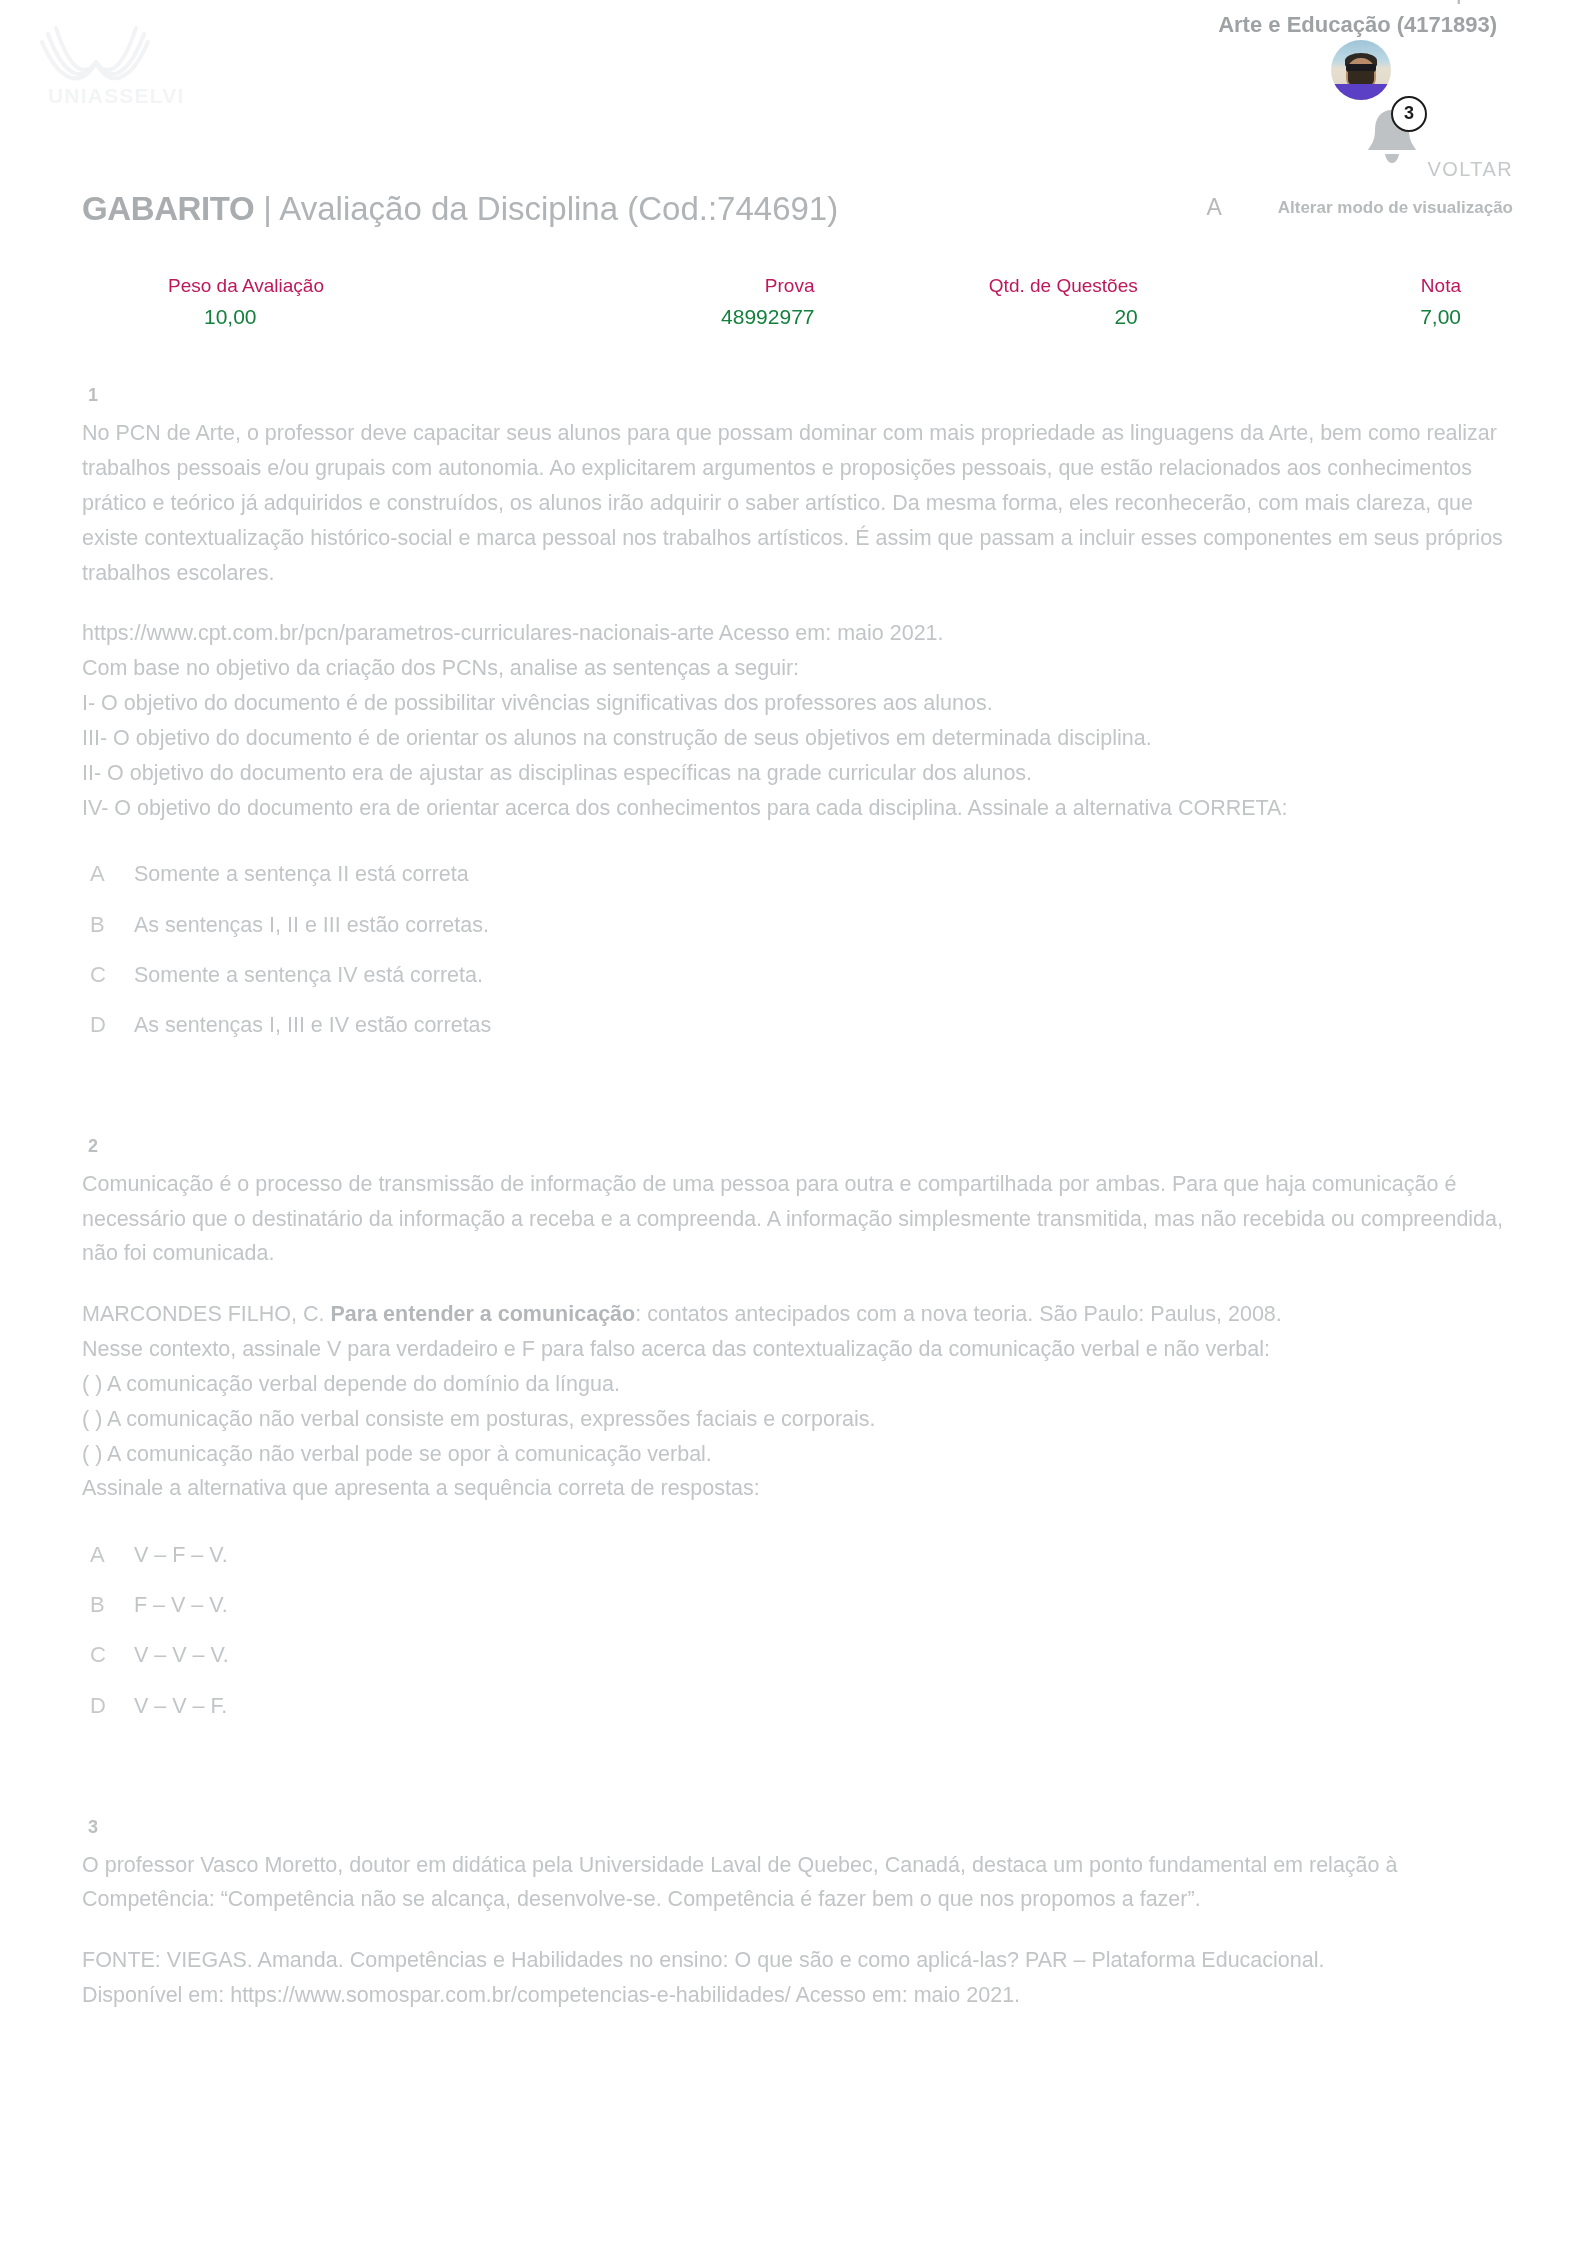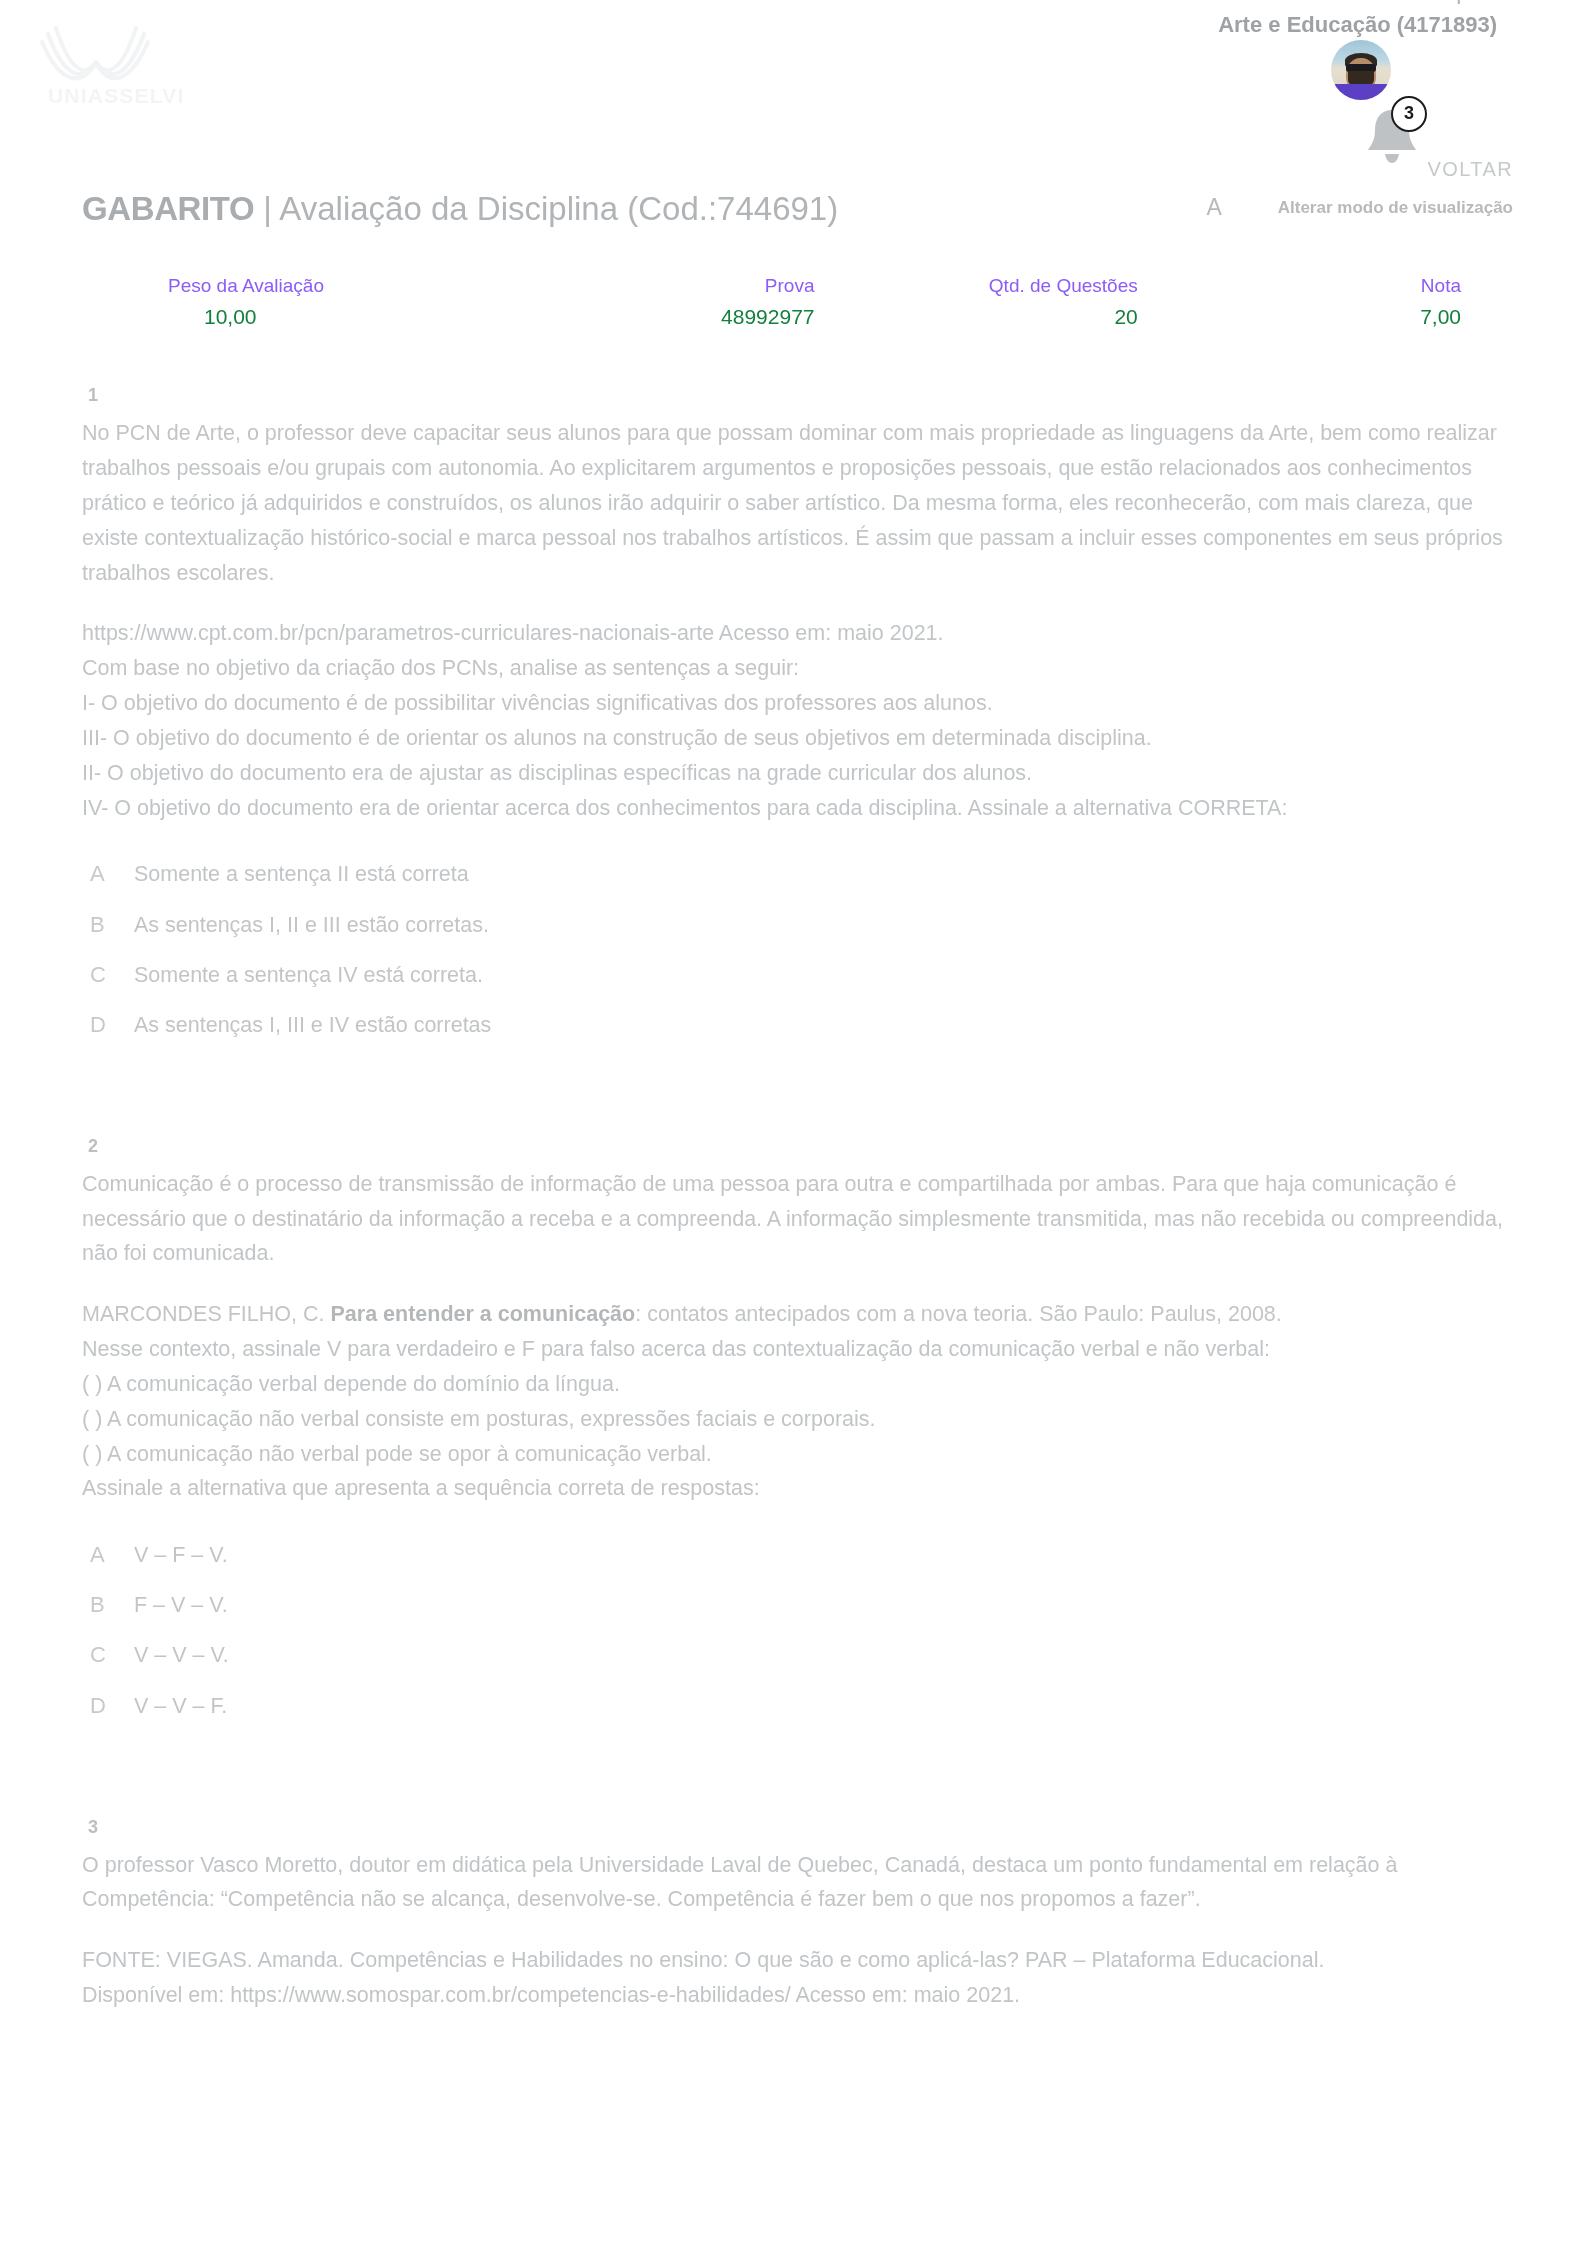--- a/index.html
+++ b/index.html
@@ -191,21 +191,21 @@
     justify-content: space-between;
   }
   .stat {
     text-align: right;
     flex: 1 1 0;
   }
   .stat.first { text-align: left; padding-left: 70px; }
   .stat.last  { text-align: right; padding-right: 20px; }
   .stat-label {
     font-size: 19px;
-    color: #8b5cf6;
+    color: #be185d;
     font-weight: 400;
     margin-bottom: 8px;
   }
   .stat-value {
     font-size: 21px;
     color: #15803d;
     margin-left: 36px;
   }
 
   

